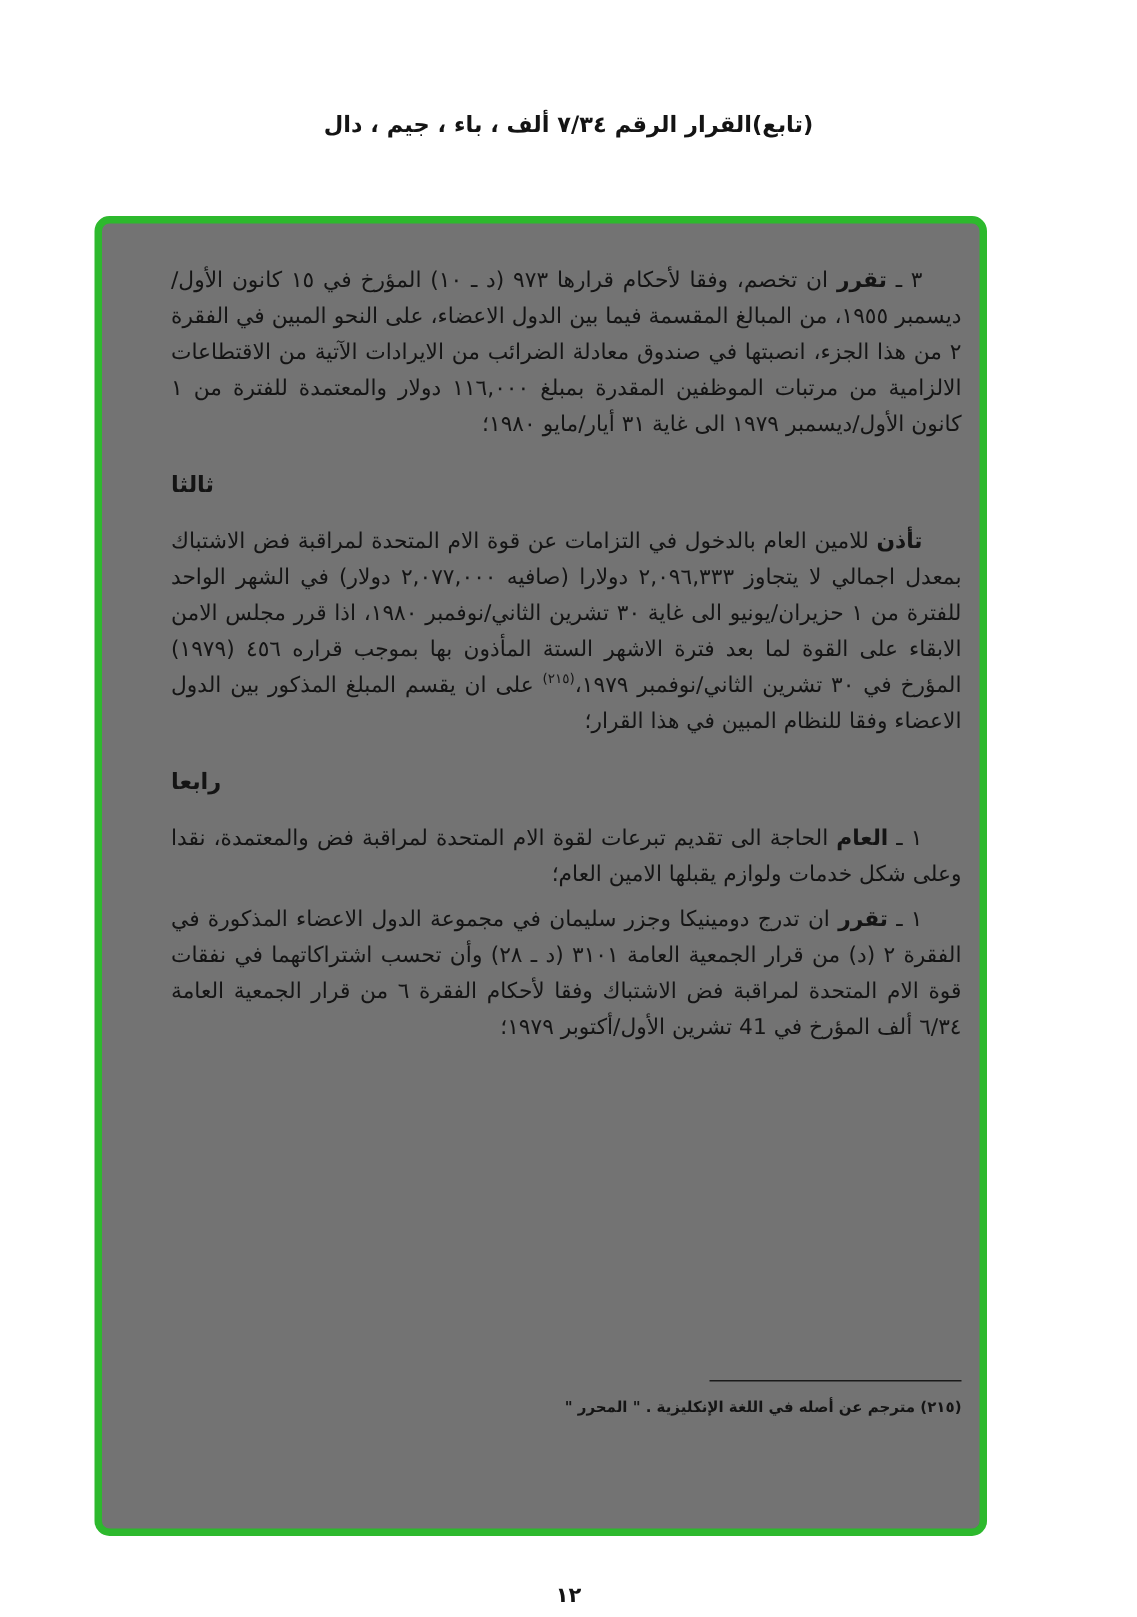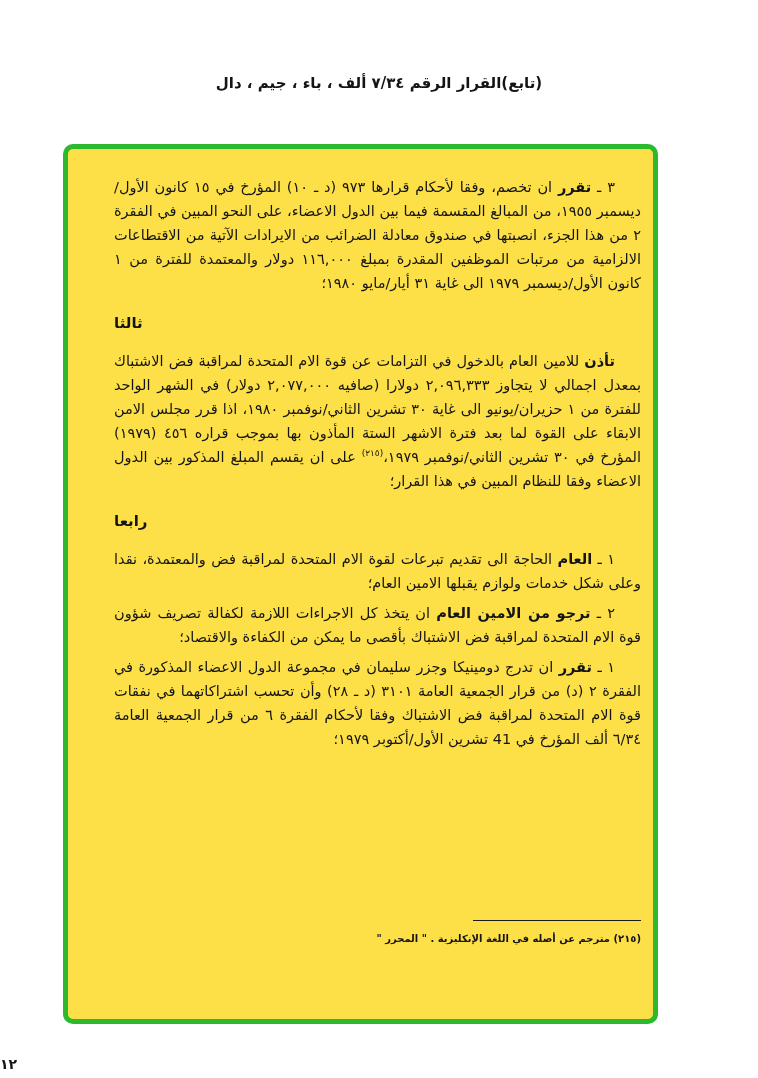--- a/index.html
+++ b/index.html
@@ -35,21 +35,21 @@
     margin: 0;
   }
   .frame {
     position: absolute;
     left: 63px;
     top: 144px;
     width: 585px;
     height: 870px;
     border: 5px solid #2db92d;
     border-radius: 10px;
-    background: #fde047;
+    background: #737373;
   }
   .content {
     position: absolute;
     top: 0;
     right: 0;
     left: 0;
     bottom: 110px;
     padding: 26px 12px 0 46px;
     direction: rtl;
     text-align: justify;
@@ -93,21 +93,21 @@
     font-size: 10px;
     font-weight: bold;
     line-height: 16px;
     margin: 0;
   }
   .page-number {
     position: absolute;
     bottom: 6px;
     left: 0;
     width: 758px;
-    text-align: left;
+    text-align: center;
     font-size: 14px;
     font-weight: bold;
   }
 </style>
 </head>
 <body>
 
 <header class="header">
   <p class="header-line1">(تابع)القرار الرقم ٧/٣٤ ألف ، باء ، جيم ، دال</p>
 </header>
@@ -118,21 +118,20 @@
     <p class="para"><span>٣ ـ </span><b>تقرر</b><span> ان تخصم، وفقا لأحكام قرارها ٩٧٣ (د ـ ١٠) المؤرخ في ١٥ كانون الأول/ديسمبر ١٩٥٥، من المبالغ المقسمة فيما بين الدول الاعضاء، على النحو المبين في الفقرة ٢ من هذا الجزء، انصبتها في صندوق معادلة الضرائب من الايرادات الآتية من الاقتطاعات الالزامية من مرتبات الموظفين المقدرة بمبلغ ١١٦,٠٠٠ دولار والمعتمدة للفترة من ١ كانون الأول/ديسمبر ١٩٧٩ الى غاية ٣١ أيار/مايو ١٩٨٠؛</span></p>
 
     <p class="section-heading">ثالثا</p>
 
     <p class="para"><b>تأذن</b><span> للامين العام بالدخول في التزامات عن قوة الام المتحدة لمراقبة فض الاشتباك بمعدل اجمالي لا يتجاوز ٢,٠٩٦,٣٣٣ دولارا (صافيه ٢,٠٧٧,٠٠٠ دولار) في الشهر الواحد للفترة من ١ حزيران/يونيو الى غاية ٣٠ تشرين الثاني/نوفمبر ١٩٨٠، اذا قرر مجلس الامن الابقاء على القوة لما بعد فترة الاشهر الستة المأذون بها بموجب قراره ٤٥٦ (١٩٧٩) المؤرخ في ٣٠ تشرين الثاني/نوفمبر ١٩٧٩،</span><sup class="fn-ref">(٢١٥)</sup><span> على ان يقسم المبلغ المذكور بين الدول الاعضاء وفقا للنظام المبين في هذا القرار؛</span></p>
 
     <p class="section-heading">رابعا</p>
 
     <p class="para"><span>١ ـ </span><b>العام</b><span> الحاجة الى تقديم تبرعات لقوة الام المتحدة لمراقبة فض والمعتمدة، نقدا وعلى شكل خدمات ولوازم يقبلها الامين العام؛</span></p>
 
-    <p class="para"><span>٢ ـ </span><b>ترجو من الامين العام</b><span> ان يتخذ كل الاجراءات اللازمة لكفالة تصريف شؤون قوة الام المتحدة لمراقبة فض الاشتباك بأقصى ما يمكن من الكفاءة والاقتصاد؛</span></p>
 
 
     <p class="para"><span>١ ـ </span><b>تقرر</b><span> ان تدرج دومينيكا وجزر سليمان في مجموعة الدول الاعضاء المذكورة في الفقرة ٢ (د) من قرار الجمعية العامة ٣١٠١ (د ـ ٢٨) وأن تحسب اشتراكاتهما في نفقات قوة الام المتحدة لمراقبة فض الاشتباك وفقا لأحكام الفقرة ٦ من قرار الجمعية العامة ٦/٣٤ ألف المؤرخ في 41 تشرين الأول/أكتوبر ١٩٧٩؛</span></p>
 
   </div>
 
   <div class="footnote-area">
     <div class="footnote-rule"></div>
     <p class="footnote-text">(٢١٥) مترجم عن أصله في اللغة الإنكليزية . " المحرر "</p>
   </div>

